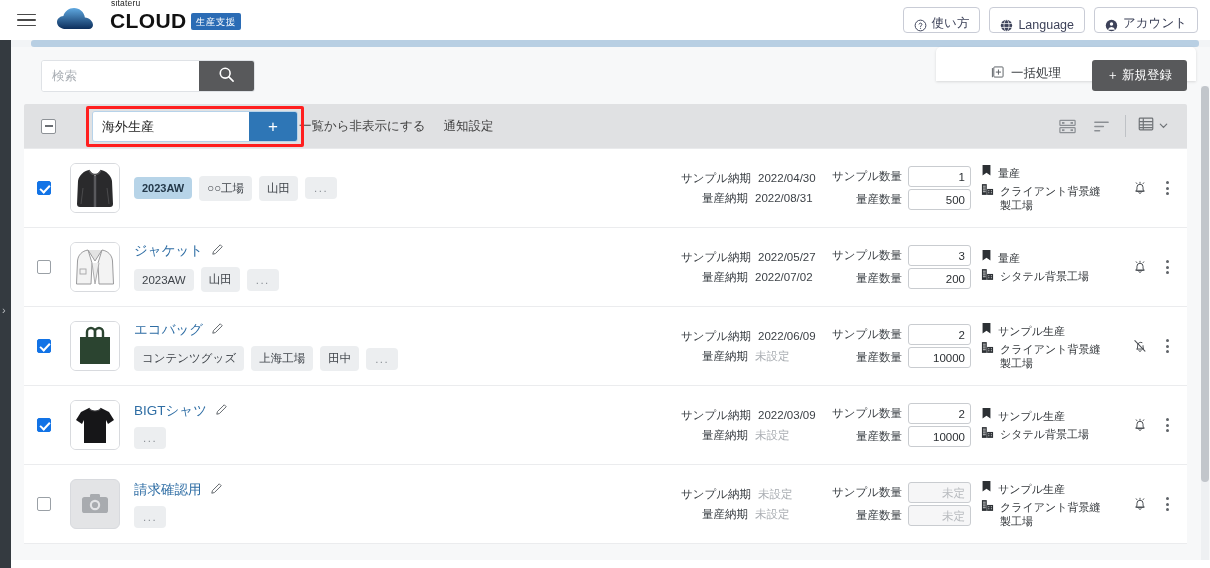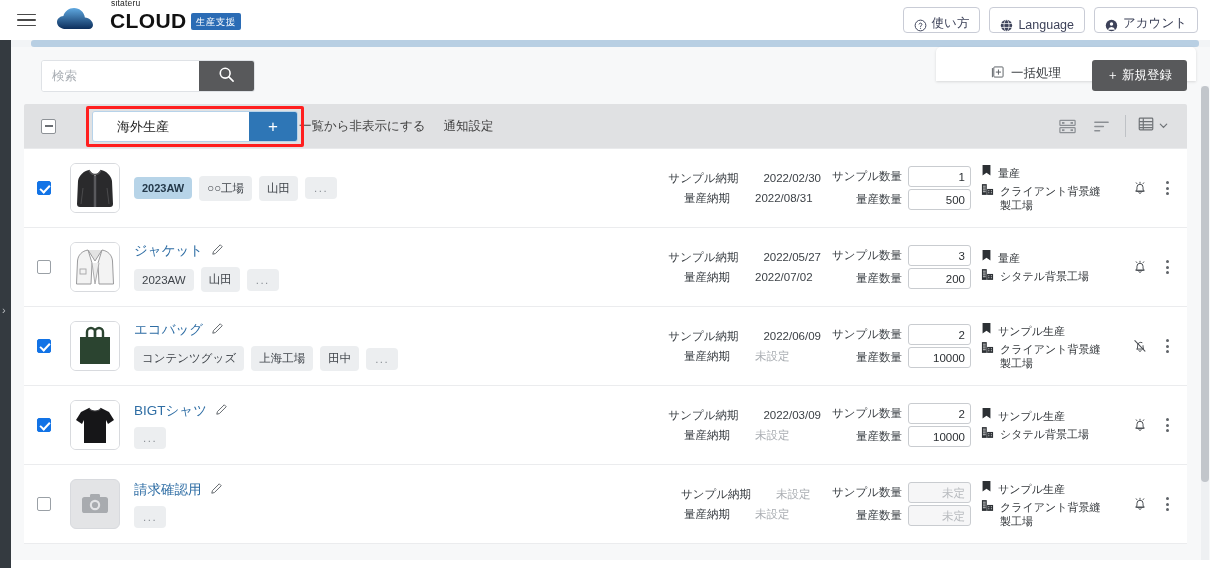--- a/index.html
+++ b/index.html
@@ -137,21 +137,21 @@
     border: 3px solid #ff1f1f; border-radius: 2px;
     padding: 3px; background: transparent;
     display: flex; align-items: center; height: 41px;
   }
   .taginput-wrap {
     display: flex; border-radius: 3px; overflow: hidden;
     border: 1px solid #b7d3ea;
   }
   .taginput-wrap input {
     width: 156px; height: 29px; border: 0; outline: none;
-    padding: 0 24px; font-size: 13px; color: #222; font-family: inherit;
+    padding: 0 9px; font-size: 13px; color: #222; font-family: inherit;
   }
   .tag-add {
     width: 48px; height: 29px; background: #2e76b6; border: 0; color: #fff;
     font-size: 17px; cursor: pointer; display:flex; align-items:center; justify-content:center;
     line-height: 1; font-family: inherit;
   }
   .tb-link {
     font-size: 12.5px; color: #404040; cursor: pointer; white-space: nowrap;
   }
   .tb-link.first { margin-left: 243px; }
@@ -198,21 +198,21 @@
   }
   .tags { display: flex; align-items: center; gap: 7px; flex-wrap: wrap; }
   .tag {
     background: #eceef0; color: #3e4349; border-radius: 4px;
     font-size: 11.5px; padding: 5px 8px; white-space: nowrap; cursor: pointer;
   }
   .tag.season { background: #b7d4e8; color: #24394a; font-size: 11px; font-weight: 600; }
   .tag.more { color: #8b9096; letter-spacing: 1.5px; padding: 5px 9px; }
 
   .dates-cell { width: 140px; text-align: right; font-size: 11.5px; color: #3c4146; }
-  .dates-cell .line { display: flex; justify-content: flex-end; gap: 25px; line-height: 20px; }
+  .dates-cell .line { display: flex; justify-content: flex-end; gap: 7px; line-height: 20px; }
   .dates-cell .lbl { white-space: nowrap; }
   .dates-cell .val { width: 66px; text-align: left; }
   .dates-cell .val.unset { color: #a8acb1; }
 
   .qty-cell { width: 150px; font-size: 11.5px; color: #3c4146; padding-left: 10px; }
   .qty-cell .line { display: flex; align-items: center; justify-content: flex-end; gap: 6px; margin: 2px 0; }
   .qty-cell input {
     width: 63px; height: 21px; border: 1px solid #c9ccd0; border-radius: 3px;
     text-align: right; font-size: 11.5px; padding: 0 5px; color: #2b2f33;
     font-family: inherit; outline: none; background: #fff;
@@ -420,21 +420,21 @@
       <div class="tags">
                 <div class="tag season">2023AW</div>
                 <div class="tag ">○○工場</div>
                 <div class="tag ">山田</div>
                 <div class="tag more">...</div>
               </div>
     </div>
     <div class="dates-cell">
       <div class="line">
                 <span class="lbl">サンプル納期</span>
-                <span class="val ">2022/02/30</span>
+                <span class="val ">2022/04/30</span>
               </div>
       <div class="line">
                 <span class="lbl">量産納期</span>
                 <span class="val ">2022/08/31</span>
               </div>
     </div>
     <div class="qty-cell">
       <div class="line">
                 <span>サンプル数量</span>
         <input class="" value="1" style="">

